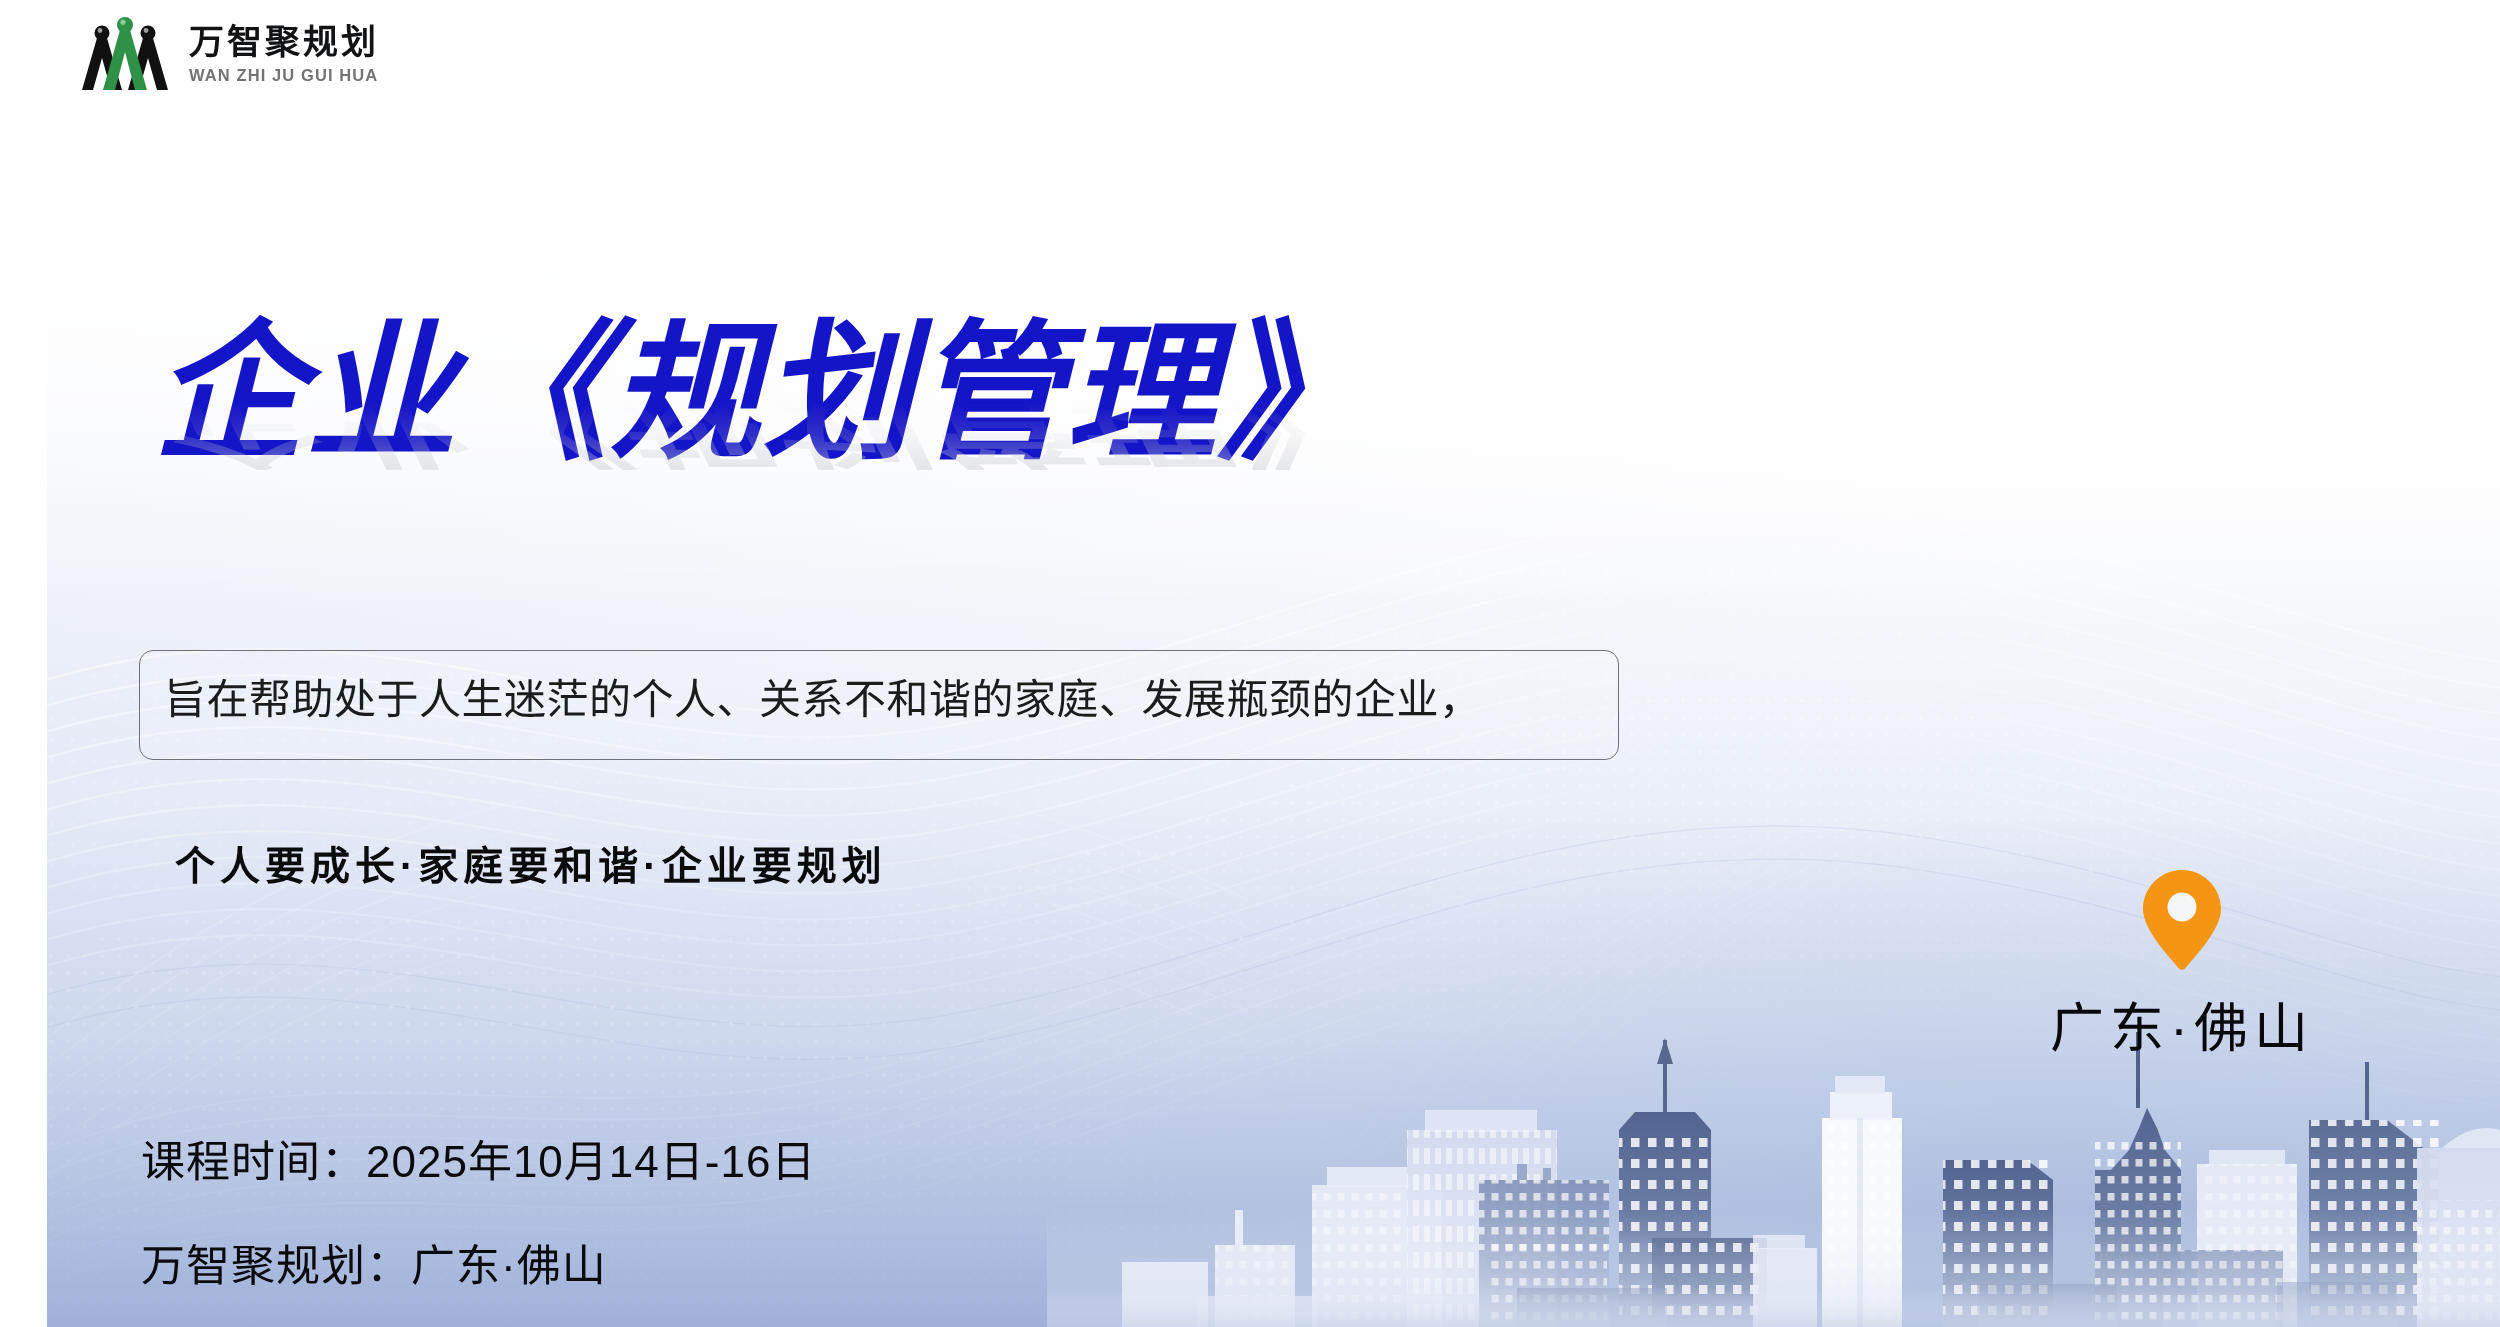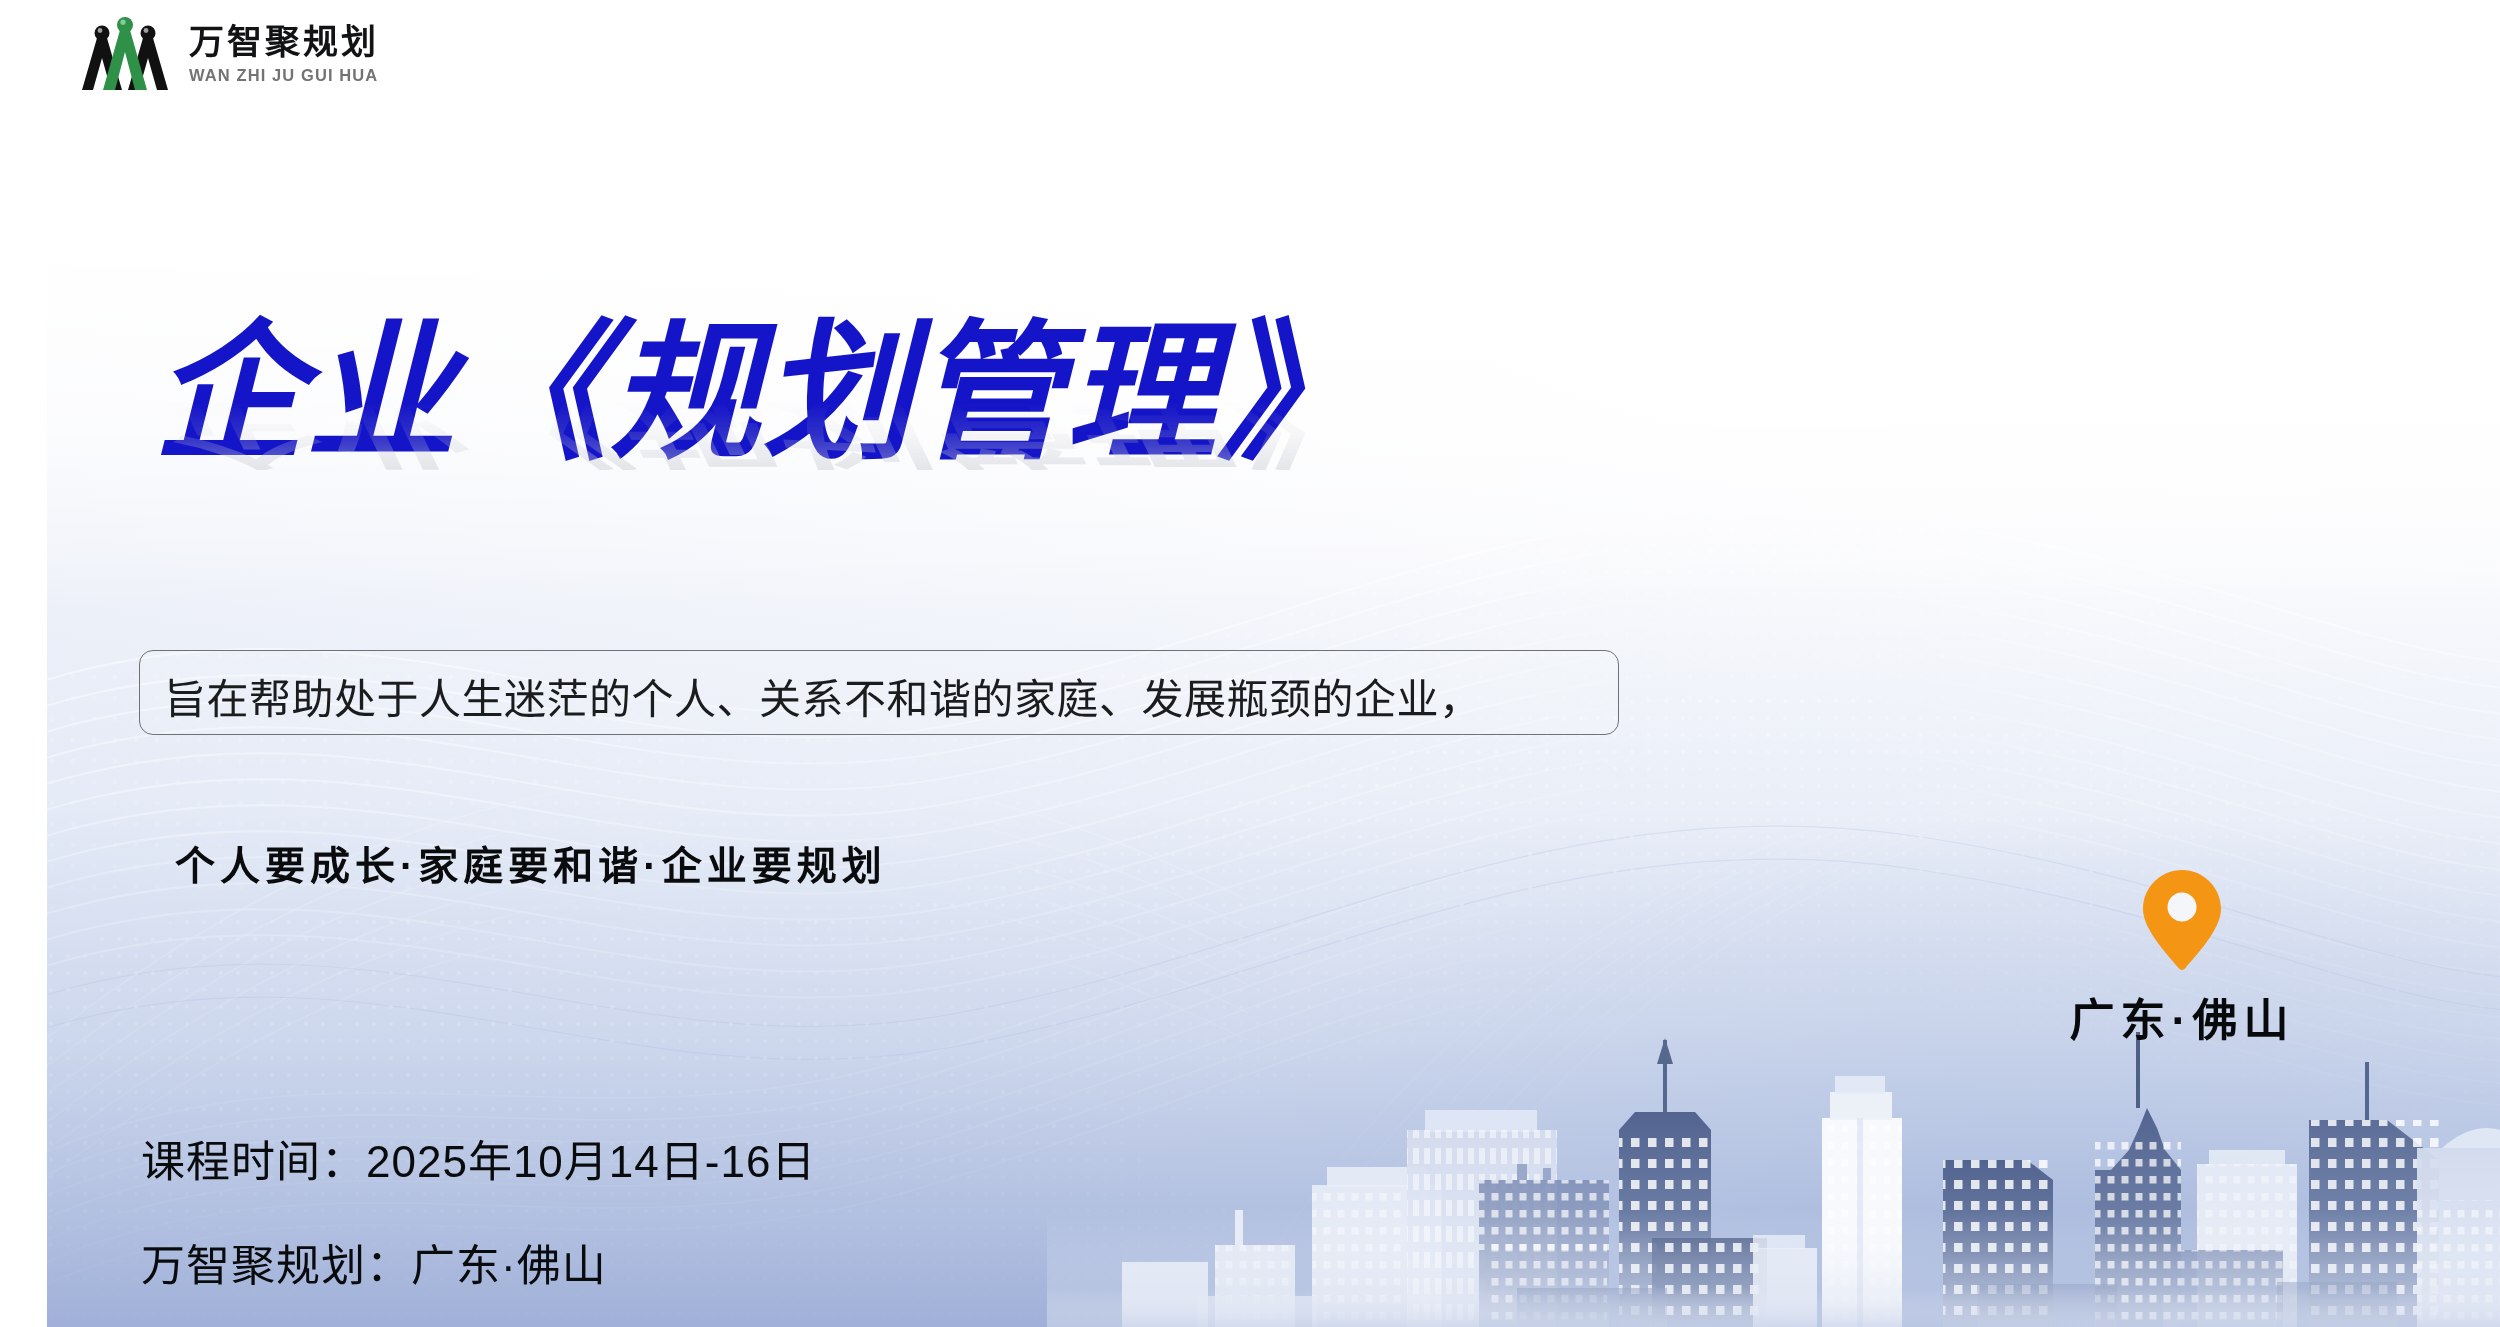--- a/index.html
+++ b/index.html
@@ -135,21 +135,21 @@
     opacity: 0.85;
   }
 
   
   .desc-box {
     position: absolute;
     left: 92px;
     top: 650px;
     width: 1480px;
     box-sizing: border-box;
-    padding: 18px 26px 3px 24px;
+    padding: 18px 26px 28px 24px;
     border: 1.6px solid #6e7276;
     border-radius: 14px;
     background: rgba(255,255,255,0.12);
     z-index: 6;
   }
   .desc-line {
     font-family: "Liberation Sans", "DejaVu Sans", sans-serif;
     font-size: 42px;
     font-weight: 400;
     line-height: 1.48;
@@ -178,22 +178,22 @@
     left: 1955px;
     top: 868px;
     width: 360px;
     text-align: center;
     z-index: 6;
   }
   .pin-icon { display: block; margin: 0 auto; width: 82px; height: 104px; }
   .location-text {
     margin-top: 12px;
     font-family: "Liberation Sans", "DejaVu Sans", sans-serif;
-    font-size: 45px;
-    font-weight: 700;
+    font-size: 54px;
+    font-weight: 400;
     letter-spacing: 6px;
     color: #08090b;
     white-space: nowrap;
   }
 
   
   .meta {
     position: absolute;
     left: 94px;
     top: 1126px;

